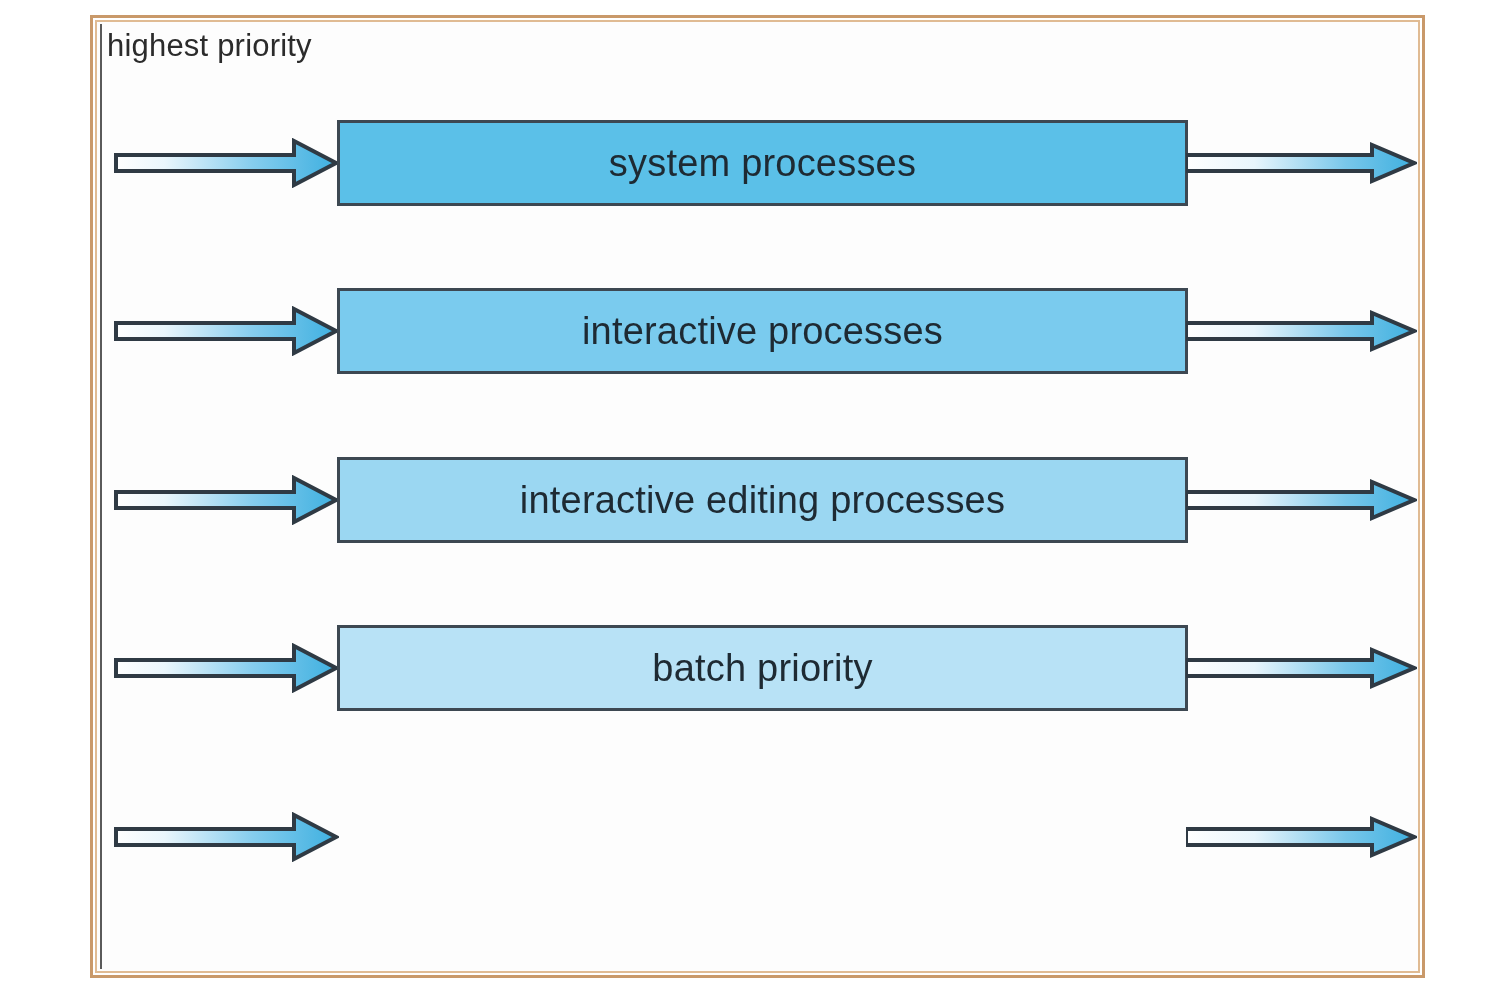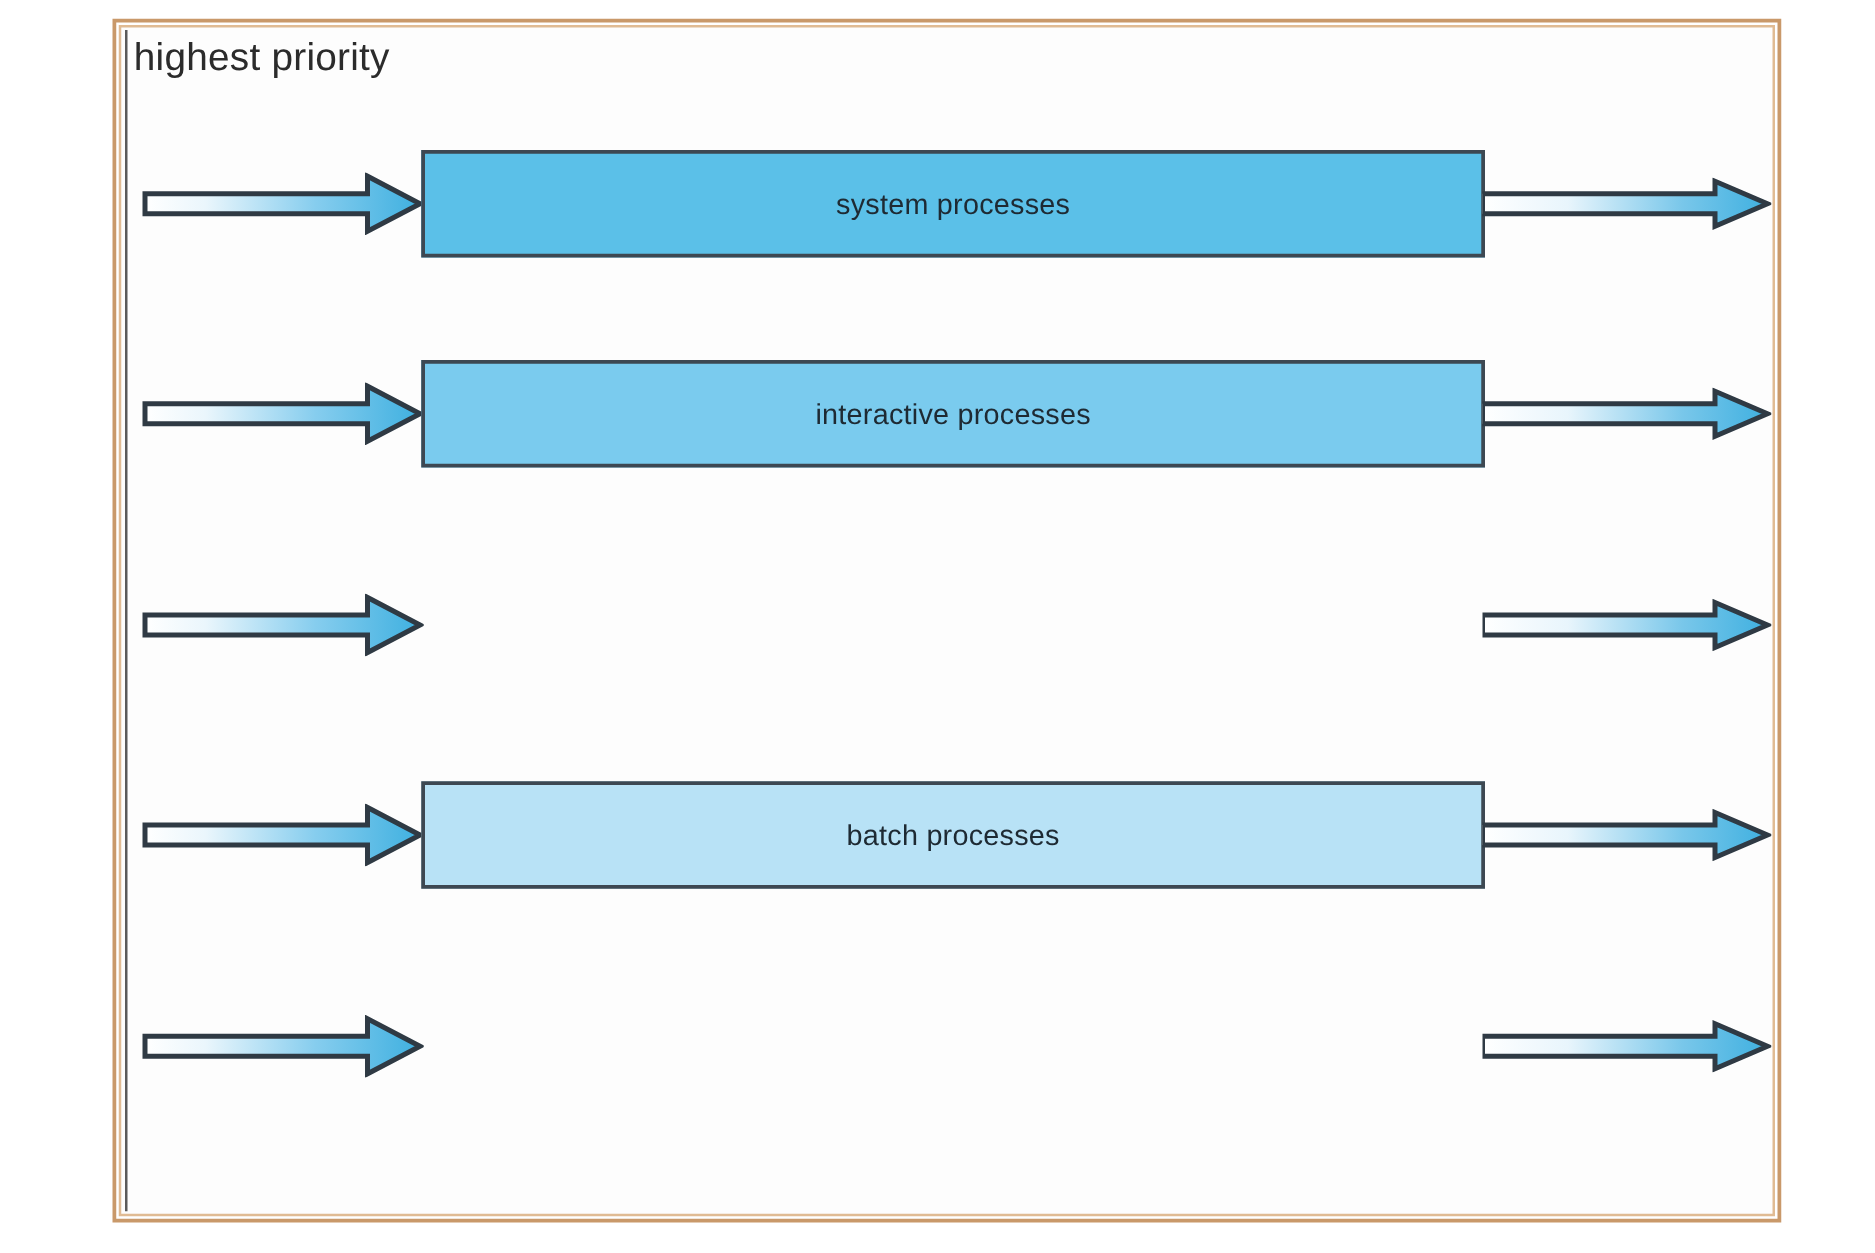--- a/index.html
+++ b/index.html
@@ -79,21 +79,21 @@
     top: 0;
     width: 851px;
     height: 86px;
     box-sizing: border-box;
     border: 3px solid #3d4852;
     display: flex;
     align-items: center;
     justify-content: center;
   }
   .proc-label {
-    font-size: 23px;
+    font-size: 38px;
     color: #1e2a33;
     letter-spacing: 0.2px;
     white-space: nowrap;
   }
 
   
   .arrow-in {
     position: absolute;
     left: 113px;
     top: 18px;
@@ -193,20 +193,23 @@
               <linearGradient id="ging2" x1="0" y1="0" x2="1" y2="0">
                 <stop offset="0" stop-color="#ffffff"></stop>
                 <stop offset="0.22" stop-color="#eaf6fc"></stop>
                 <stop offset="0.62" stop-color="#86cdee"></stop>
                 <stop offset="1" stop-color="#3FB0E0"></stop>
               </linearGradient>
             </defs>
             <path d="M3,17 L181,17 L181,3 L223,25 L181,47 L181,33 L3,33 Z" fill="url(#ging2)" stroke="#2f3a44" stroke-width="4" stroke-linejoin="miter"></path>
           </svg>
         </div>
+        <div class="proc-box" style="background: rgb(155, 215, 242);">
+          <span class="proc-label">interactive editing processes</span>
+        </div>
         <div class="arrow-out">
           <svg width="231" height="42" viewBox="0 0 231 42">
             <defs>
               <linearGradient id="gout2" x1="0" y1="0" x2="1" y2="0">
                 <stop offset="0" stop-color="#ffffff"></stop>
                 <stop offset="0.30" stop-color="#e8f5fc"></stop>
                 <stop offset="0.70" stop-color="#79c7ea"></stop>
                 <stop offset="1" stop-color="#3FB0E0"></stop>
               </linearGradient>
             </defs>
@@ -222,21 +225,21 @@
                 <stop offset="0" stop-color="#ffffff"></stop>
                 <stop offset="0.22" stop-color="#eaf6fc"></stop>
                 <stop offset="0.62" stop-color="#86cdee"></stop>
                 <stop offset="1" stop-color="#3FB0E0"></stop>
               </linearGradient>
             </defs>
             <path d="M3,17 L181,17 L181,3 L223,25 L181,47 L181,33 L3,33 Z" fill="url(#ging3)" stroke="#2f3a44" stroke-width="4" stroke-linejoin="miter"></path>
           </svg>
         </div>
         <div class="proc-box" style="background: rgb(184, 226, 246);">
-          <span class="proc-label">batch processes</span>
+          <span class="proc-label">batch priority</span>
         </div>
         <div class="arrow-out">
           <svg width="231" height="42" viewBox="0 0 231 42">
             <defs>
               <linearGradient id="gout3" x1="0" y1="0" x2="1" y2="0">
                 <stop offset="0" stop-color="#ffffff"></stop>
                 <stop offset="0.30" stop-color="#e8f5fc"></stop>
                 <stop offset="0.70" stop-color="#79c7ea"></stop>
                 <stop offset="1" stop-color="#3FB0E0"></stop>
               </linearGradient>

